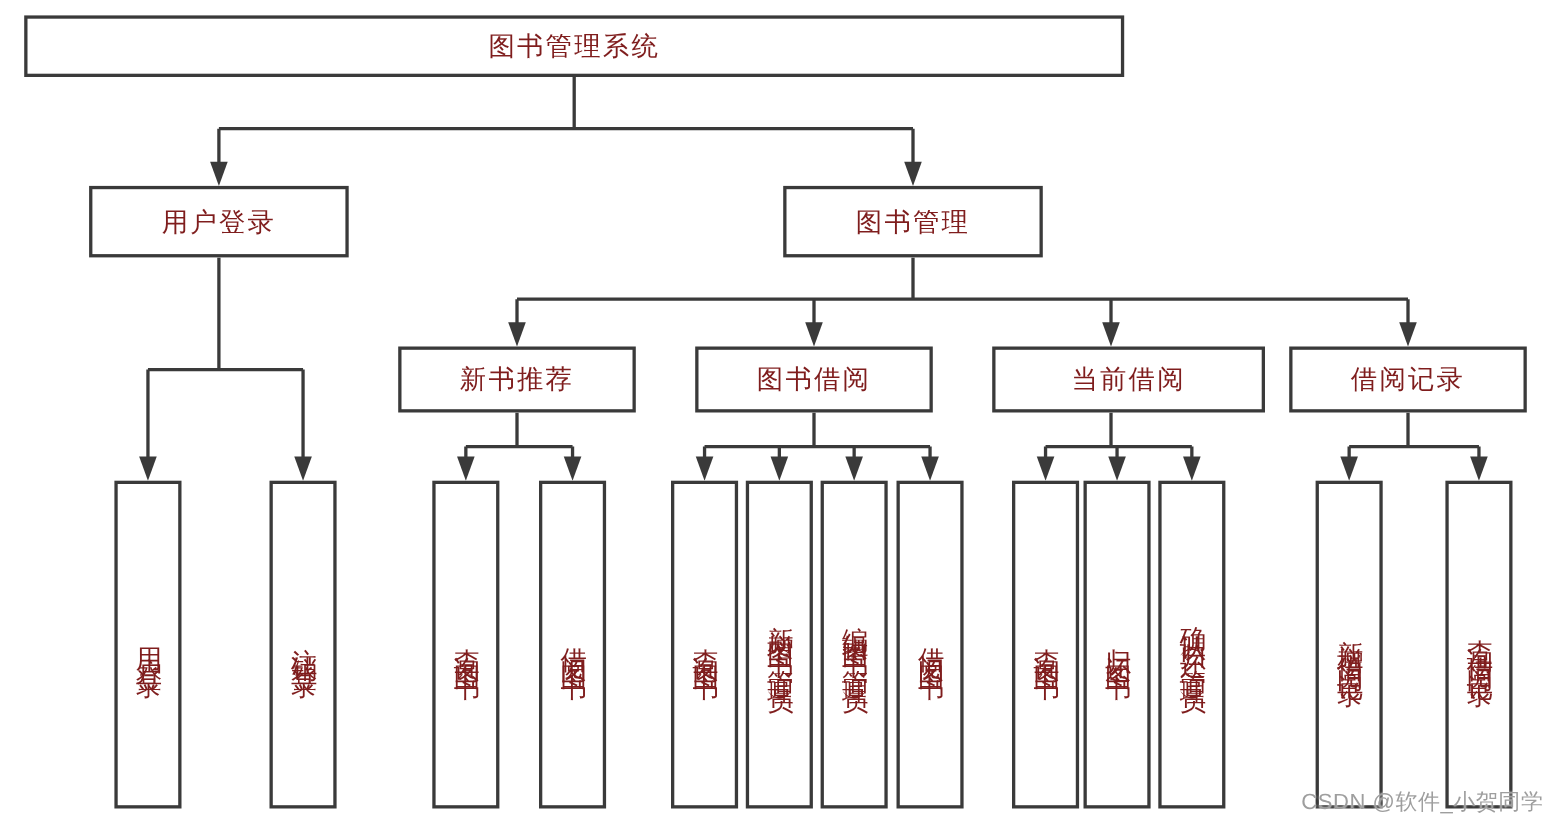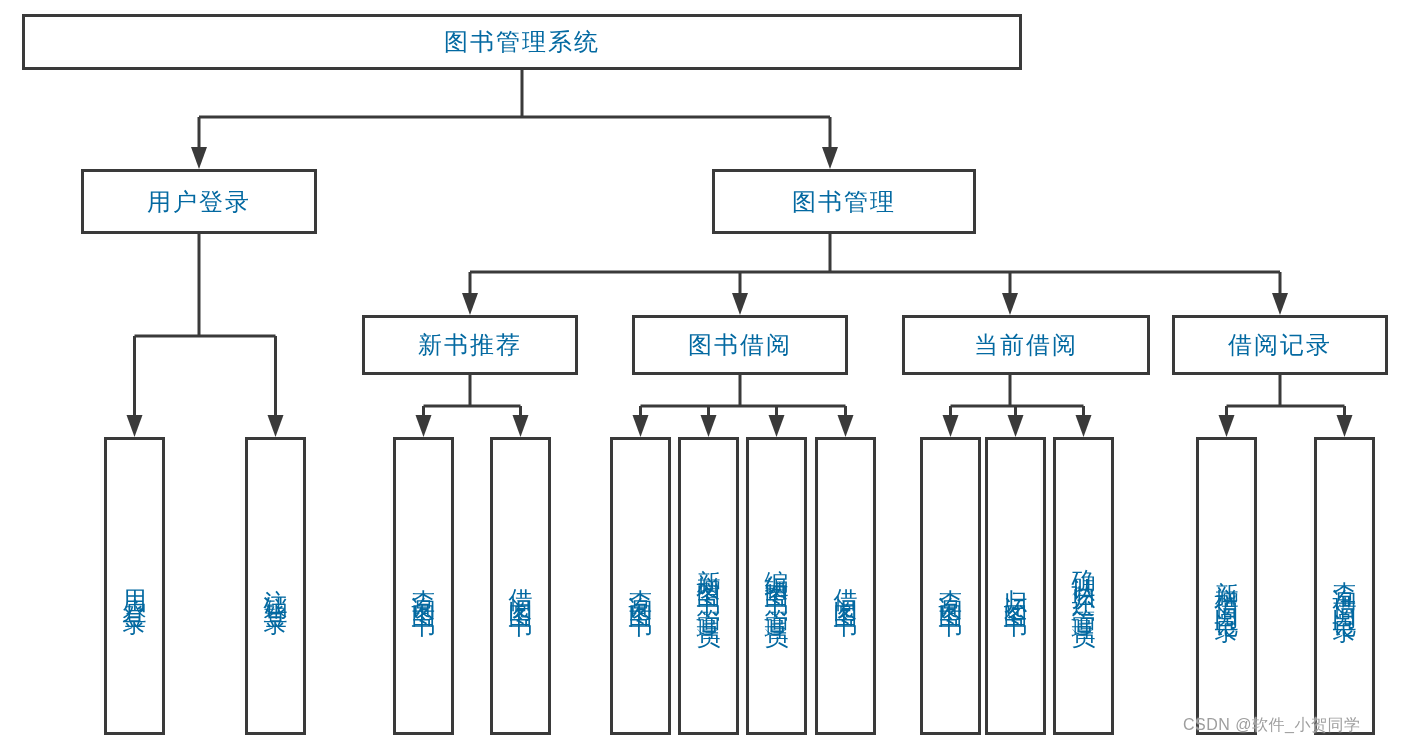--- a/index.html
+++ b/index.html
@@ -14,21 +14,21 @@
   #connectors {
     position: absolute;
     left: 0; top: 0;
     z-index: 0;
   }
   .box {
     position: absolute;
     box-sizing: border-box;
     background: #ffffff;
     border: 3px solid #3a3a3a;
-    color: #0369a1;
+    color: #7f1d1d;
     display: flex;
     align-items: center;
     justify-content: center;
     z-index: 1;
   }
   .hlabel {
     font-size: 24px;
     letter-spacing: 2px;
     white-space: nowrap;
   }
@@ -39,21 +39,21 @@
     font-size: 24px;
     letter-spacing: 8px;
     line-height: 1;
     white-space: nowrap;
   }
   #watermark {
     position: absolute;
     left: 1183px;
     top: 715px;
     z-index: 2;
-    font-size: 16px;
+    font-size: 20px;
     color: #9e9e9e;
     letter-spacing: 0.5px;
     white-space: nowrap;
     text-shadow: 0 0 2px #ffffff;
   }
 </style>
 </head>
 <body>
 
 <div id="canvas">
@@ -98,21 +98,21 @@
     </g>
   </svg>
 
   <div class="box" style="left:22px; top:14px; width:1000px; height:56px;">
     <span class="hlabel">图书管理系统</span>
   </div>
 
   <div class="box" style="left:81px; top:169px; width:236px; height:65px;">
     <span class="hlabel">用户登录</span>
   </div>
-  <div class="box" style="left:712px; top:169px; width:264px; height:65px;font-family:Liberation Serif, serif;">
+  <div class="box" style="left:712px; top:169px; width:236px; height:65px;font-family:Liberation Serif, serif;">
     <span class="hlabel">图书管理</span>
   </div>
 
   <div class="box" style="left:632px; top:315px; width:216px; height:60px;">
     <span class="hlabel">图书借阅</span>
   </div>
   <div class="box" style="left:362px; top:315px; width:216px; height:60px;">
     <span class="hlabel">新书推荐</span>
   </div>
   <div class="box" style="left:902px; top:315px; width:248px; height:60px;">

